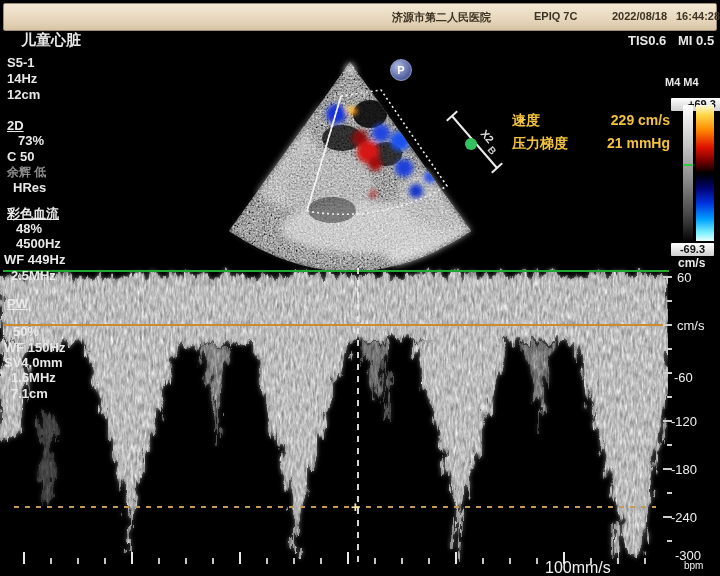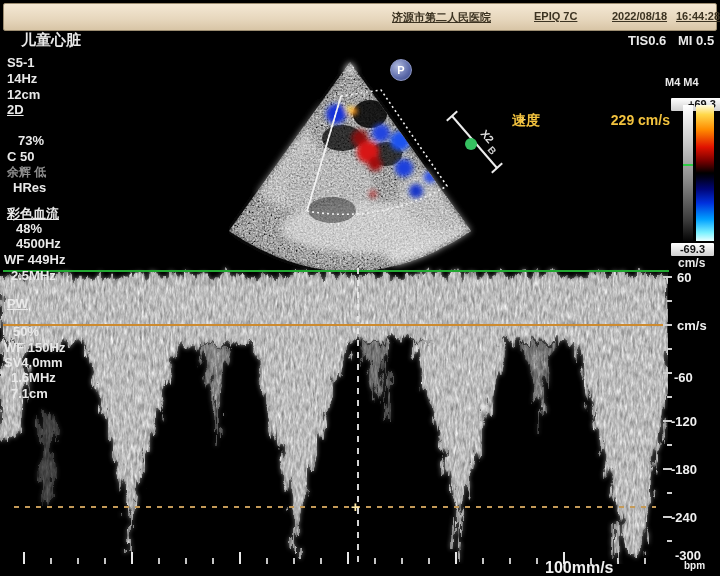--- a/index.html
+++ b/index.html
@@ -8,42 +8,42 @@
     font-family:"Liberation Sans", sans-serif; -webkit-font-smoothing:antialiased;
   }
   .abs{position:absolute;}
   
   #topbar{
     left:3px;top:3px;width:712px;height:26px;
     background:linear-gradient(#f4e8d4,#e6d6bc 60%,#d8c5a6);
     border:1px solid #9c8c70;border-radius:2px;
     color:#3c3322;font-size:11px;font-weight:bold;
   }
-  #topbar span{position:absolute;top:6px;white-space:nowrap;text-decoration:underline;}
+  #topbar span{position:absolute;top:6px;white-space:nowrap;}
   
   .wlabel{color:#e9e9e9;font-size:13px;font-weight:bold;white-space:nowrap;z-index:6;}
   .dim{color:#8f8f8f;font-size:12px;}
   .ul{text-decoration:underline;}
   .title{font-size:15px;}
   
   #meas{left:512px;top:112px;width:158px;z-index:6;color:#f2c23e;font-size:14px;font-weight:bold;}
   .meas-row{display:flex;justify-content:space-between;margin-bottom:5px;white-space:nowrap;}
   #meas-marker{left:519px;top:113px;color:#ffe18a;font-size:12px;font-weight:bold;z-index:6;}
   
   .cbox{background:linear-gradient(#fff,#cfcfcf);color:#111;font-size:11px;font-weight:bold;
         text-align:center;line-height:13px;border-radius:1px;}
   #graybar{left:683px;top:105px;width:10px;height:136px;
     background:linear-gradient(#ffffff,#c9c9c9 28%,#8a8a8a 55%,#3a3a3a 85%,#050505);}
   #graybar-marker{left:683px;top:164px;width:10px;height:2px;background:#2ecc45;}
   #colorbar{left:696px;top:105px;width:18px;height:136px;
     background:linear-gradient(to bottom,
       #fffde2 0%, #ffd84a 7%, #ff8c00 18%, #e01200 31%, #7a0000 41%, #1c0000 48%,
       #000 50%, #000018 53%, #00067a 62%, #0030dd 72%, #00a0ff 84%, #7df2ff 94%, #eaffff 100%);}
   
-  .tick-label{color:#f0f0f0;font-size:13px;font-weight:bold;white-space:nowrap;z-index:4;}
+  .tick-label{color:#f0f0f0;font-size:13px;font-weight:normal;white-space:nowrap;z-index:4;}
   .axis-tick{background:#cfcfcf;height:2px;z-index:4;}
   #greenline{left:3px;top:270px;width:666px;height:2px;background:#23a732;z-index:3;}
   #orangeline{left:3px;top:324px;width:666px;height:2px;background:#cd8a2e;z-index:3;}
   #cal-h{left:14px;top:506px;width:642px;height:2px;z-index:3;
     background:repeating-linear-gradient(90deg,#c49a58 0 5px,transparent 5px 11px);}
   #cal-v{left:357px;top:268px;width:2px;height:294px;z-index:3;opacity:.9;
     background:repeating-linear-gradient(180deg,#ececec 0 6px,transparent 6px 12px);}
   #cal-x{left:351px;top:498px;color:#ffeaa8;font-size:15px;font-weight:bold;z-index:4;}
   #timeticks div{position:absolute;width:2px;background:#e8e8e8;}
   
@@ -66,21 +66,21 @@
   </div>
 
   <div class="abs wlabel title" style="left:21px;top:31px">儿童心脏</div>
   <div class="abs wlabel" style="left:628px;top:33px">TIS0.6</div>
   <div class="abs wlabel" style="left:678px;top:33px">MI 0.5</div>
 
   <div class="abs wlabel" style="left:7px;top:55px">S5-1</div>
   <div class="abs wlabel" style="left:7px;top:71px">14Hz</div>
   <div class="abs wlabel" style="left:7px;top:87px">12cm</div>
 
-  <div class="abs wlabel ul" style="left:7px;top:102px">2D</div>
+  <div class="abs wlabel ul" style="left:7px;top:118px">2D</div>
   <div class="abs wlabel" style="left:18px;top:133px">73%</div>
   <div class="abs wlabel" style="left:7px;top:149px">C 50</div>
   <div class="abs wlabel dim" style="left:7px;top:164px">余辉 低</div>
   <div class="abs wlabel" style="left:13px;top:180px">HRes</div>
 
   <div class="abs wlabel ul" style="left:7px;top:205px">彩色血流</div>
   <div class="abs wlabel" style="left:16px;top:221px">48%</div>
   <div class="abs wlabel" style="left:16px;top:236px">4500Hz</div>
   <div class="abs wlabel" style="left:4px;top:252px">WF 449Hz</div>
   <div class="abs wlabel" style="left:11px;top:268px">2.5MHz</div>
@@ -163,20 +163,24 @@
     <circle cx="31" cy="44" r="6" fill="#35c060"></circle>
     <text x="40" y="34" fill="#dddddd" font-size="11" font-weight="bold" transform="rotate(49 40 34)">X2</text>
     <text x="47" y="50" fill="#cccccc" font-size="10" font-weight="bold" transform="rotate(49 47 50)">B</text>
   </svg>
 
   <div id="meas-marker" class="abs">+</div>
   <div id="meas" class="abs">
     <div class="meas-row">
       <span>速度</span>
       <span>229 cm/s</span>
+    </div>
+    <div class="meas-row">
+      <span>压力梯度</span>
+      <span>21 mmHg</span>
     </div>
   </div>
 
   <div class="abs wlabel" style="left:665px;top:76px;font-size:11px">M4 M4</div>
   <div class="abs cbox" style="left:671px;top:98px;width:62px;height:13px">+69.3</div>
   <div id="graybar" class="abs"></div>
   <div id="graybar-marker" class="abs"></div>
   <div id="colorbar" class="abs"></div>
   <div class="abs cbox" style="left:671px;top:243px;width:43px;height:13px">-69.3</div>
   <div class="abs wlabel" style="left:678px;top:256px;font-size:12px">cm/s</div>

